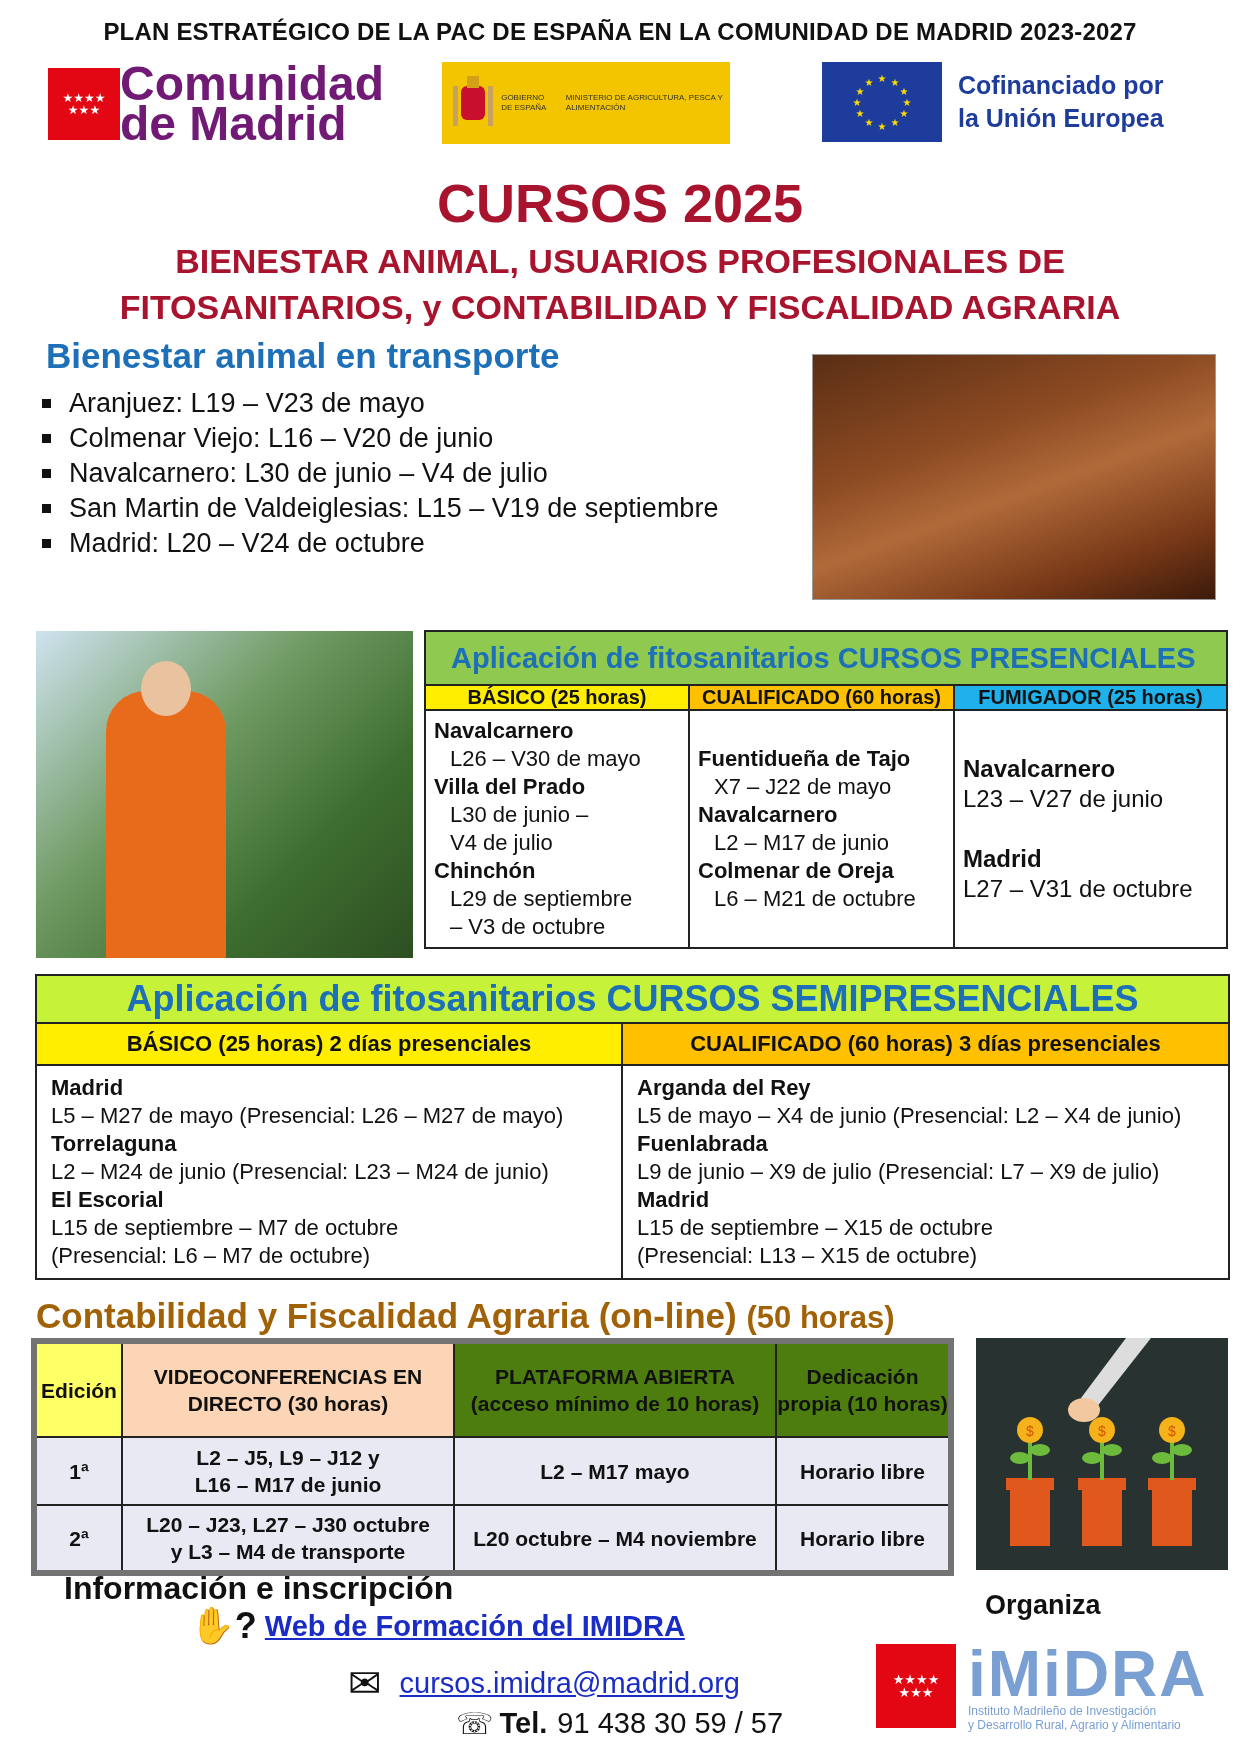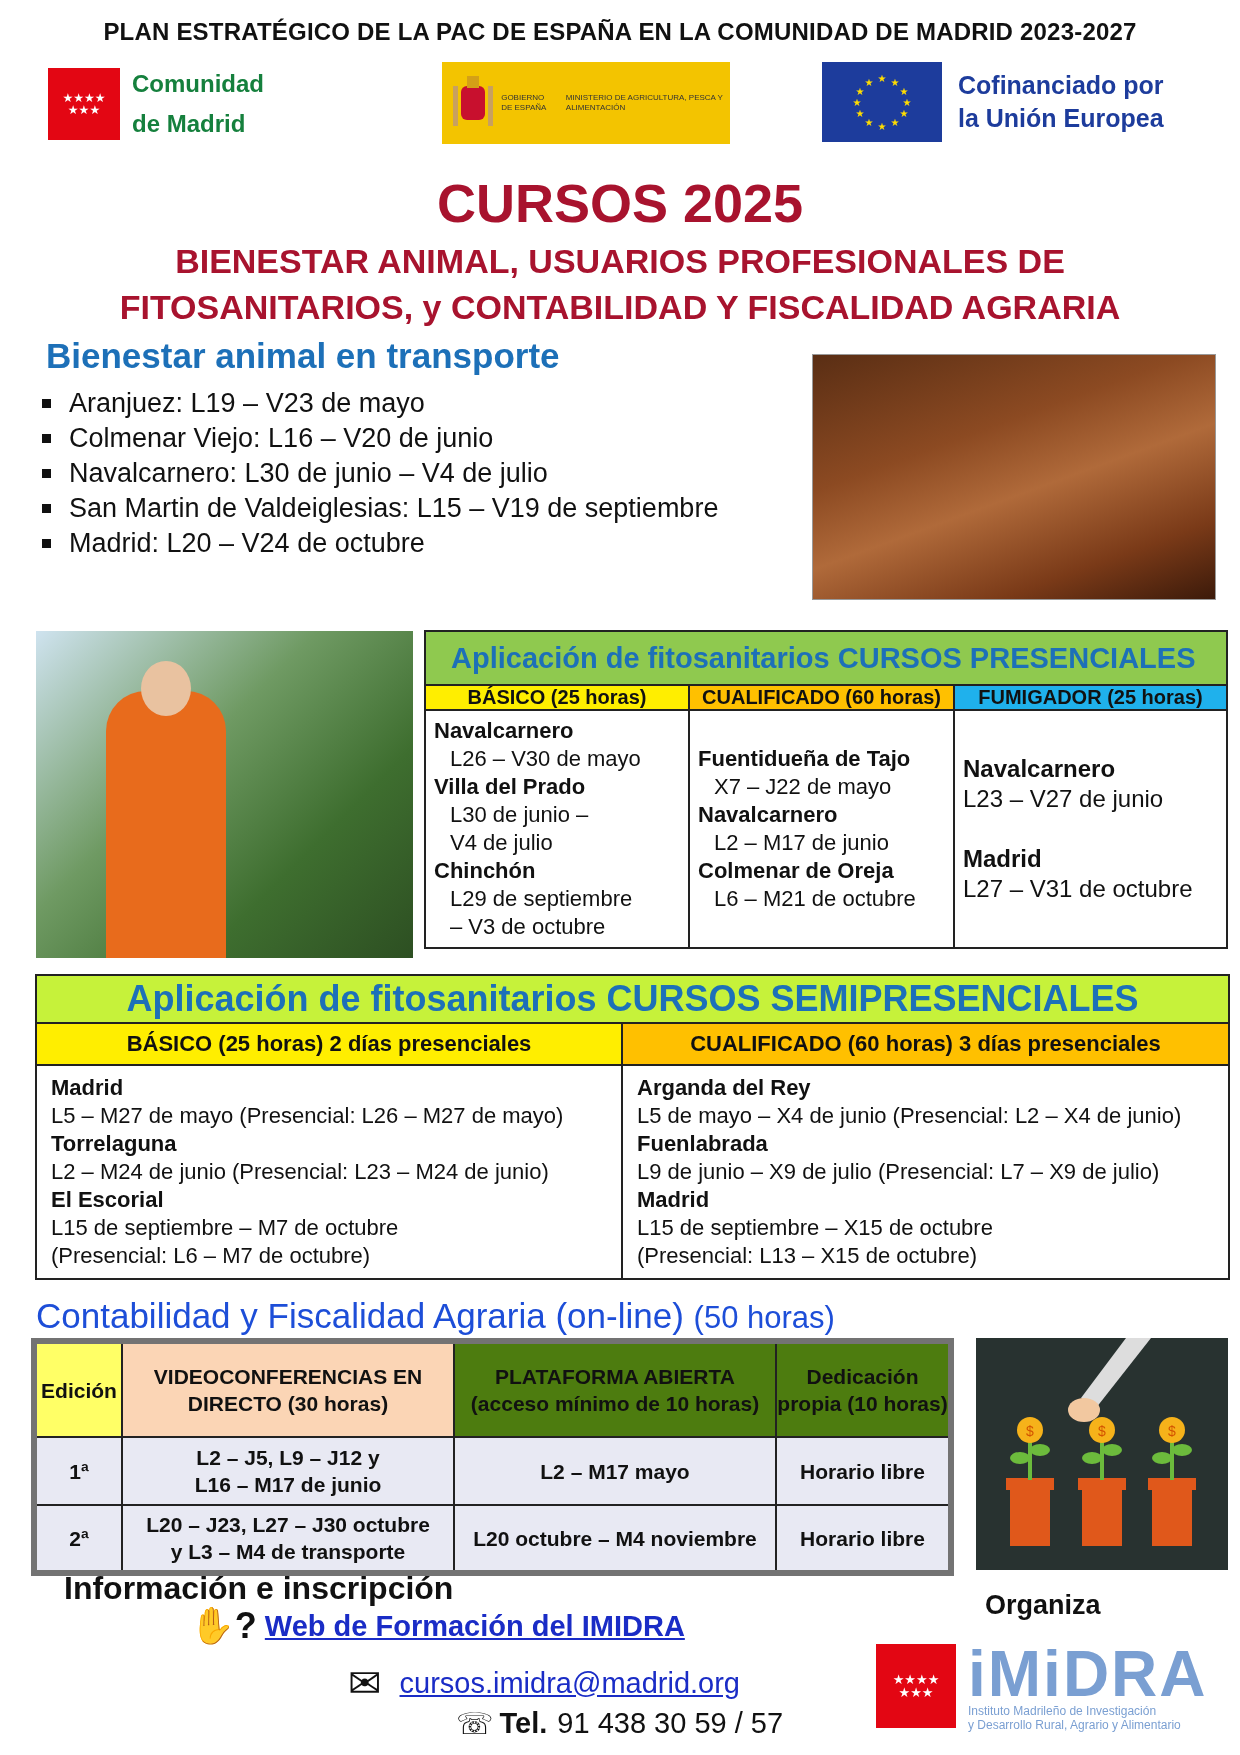--- a/index.html
+++ b/index.html
@@ -1,21 +1,21 @@
 <!DOCTYPE html>
 <html><head>
 <meta charset="utf-8">
 <style>
   *{box-sizing:border-box;margin:0;padding:0}
   body{width:1240px;height:1755px;background:#fff;font-family:"Liberation Sans",sans-serif;color:#111;position:relative;overflow:hidden}
   .abs{position:absolute}
   .plan{left:0;top:18px;width:1240px;text-align:center;font-weight:bold;font-size:24px;letter-spacing:0.2px}
   .cm-logo{left:48px;top:64px;display:flex;align-items:center}
   .cm-flag{width:72px;height:72px;background:#e30613;display:flex;flex-direction:column;align-items:center;justify-content:center;color:#fff;font-size:12px;line-height:12px}
-  .cm-text{margin-left:12px;font-weight:bold;font-size:24px;line-height:40px;color:#15803d}
+  .cm-text{margin-left:0;font-weight:bold;font-size:48px;line-height:40px;color:#701a75}
   .gob{left:442px;top:62px;width:288px;height:82px;background:#f3c400;display:flex;align-items:center}
   .gob .shield{width:60px;height:70px;margin-left:8px;display:flex;align-items:center;justify-content:center}
   .gob .t1{font-size:8px;line-height:10px;margin-left:6px;width:62px;color:#333}
   .gob .t2{font-size:8px;line-height:10px;margin-left:18px;color:#333}
   .eu{left:822px;top:62px;display:flex;align-items:center}
   .eu-flag{width:120px;height:80px;background:#1d3c9c;position:relative}
   .eu-text{margin-left:16px;font-size:25px;line-height:33px;color:#1d3c9c;font-weight:bold}
   .title{left:0;top:172px;width:1240px;text-align:center;color:#a8132e;font-weight:bold;font-size:54px}
   .subtitle{left:0;top:238px;width:1240px;text-align:center;color:#a8132e;font-weight:bold;font-size:34px;line-height:46px}
   .sec1-h{left:46px;top:336px;color:#1d70b8;font-weight:bold;font-size:35px}
@@ -35,21 +35,21 @@
   .c-orange{background:#ffc000}
   .c-blue{background:#1fb1ec}
   .colh{font-weight:bold;font-size:20px;text-align:center;height:20px}
   .cell{font-size:22px;line-height:28px;padding:6px 8px}
   .cell .loc{font-weight:bold}
   .cell .d{padding-left:16px}
   .t-semi{left:35px;top:974px;width:1195px;border:2px solid #222}
   .t-semi td{border:2px solid #222}
   .t-semi .colh{font-size:22px;height:42px}
   .t-semi .cell{font-size:22px;line-height:28px;padding:8px 14px;vertical-align:top}
-  .sec3-h{left:36px;top:1296px;color:#1d4ed8;font-weight:normal;font-size:35px}
+  .sec3-h{left:36px;top:1296px;color:#a16207;font-weight:bold;font-size:35px}
   .sec3-h small{font-size:31px}
   .t-cont{left:31px;top:1338px;width:923px;border:6px solid #737373}
   .t-cont td{border:2px solid #222;text-align:center;font-weight:bold;font-size:21px;line-height:27px;vertical-align:middle}
   .c-edic{background:#ffff66;width:88px}
   .c-peach{background:#fbd5b5;width:332px}
   .c-lav{background:#4d7c0f}
   .c-gray{background:#e8e9f3}
   .money{left:976px;top:1338px;width:252px;height:232px;background:#283230;overflow:hidden}
   .info-h{left:64px;top:1570px;font-weight:bold;font-size:32px}
   .web{left:190px;top:1605px;display:flex;align-items:center}

